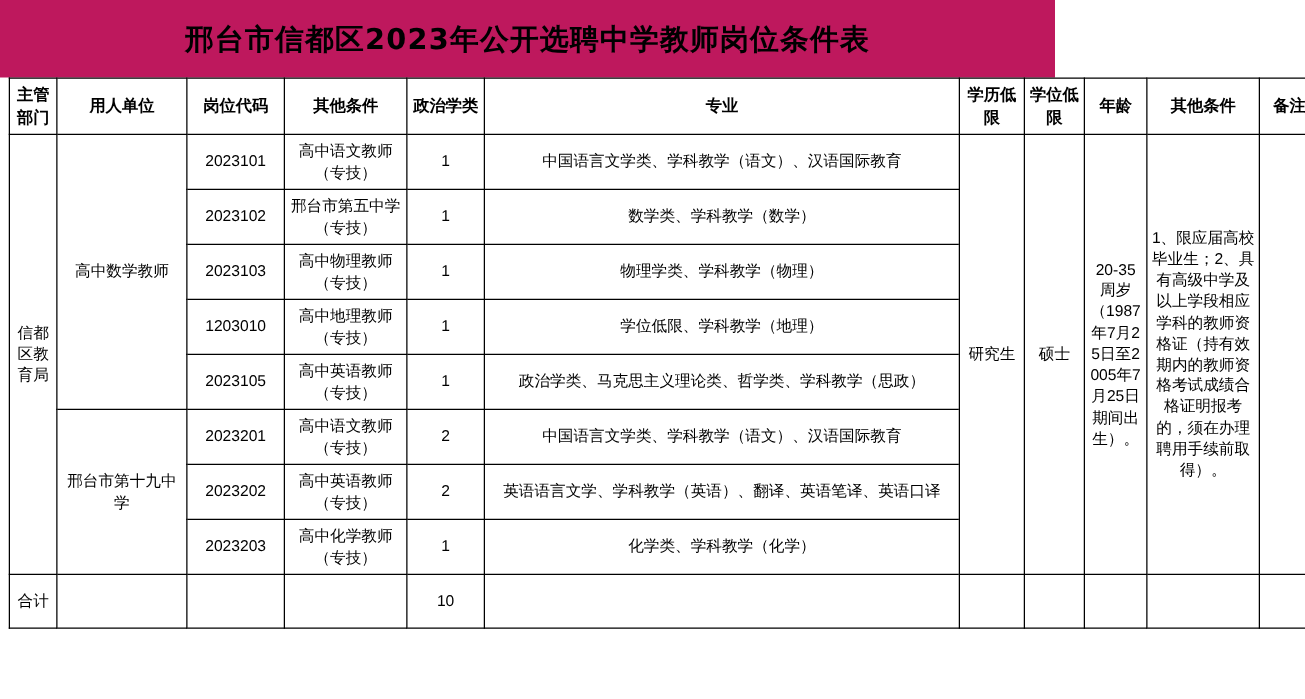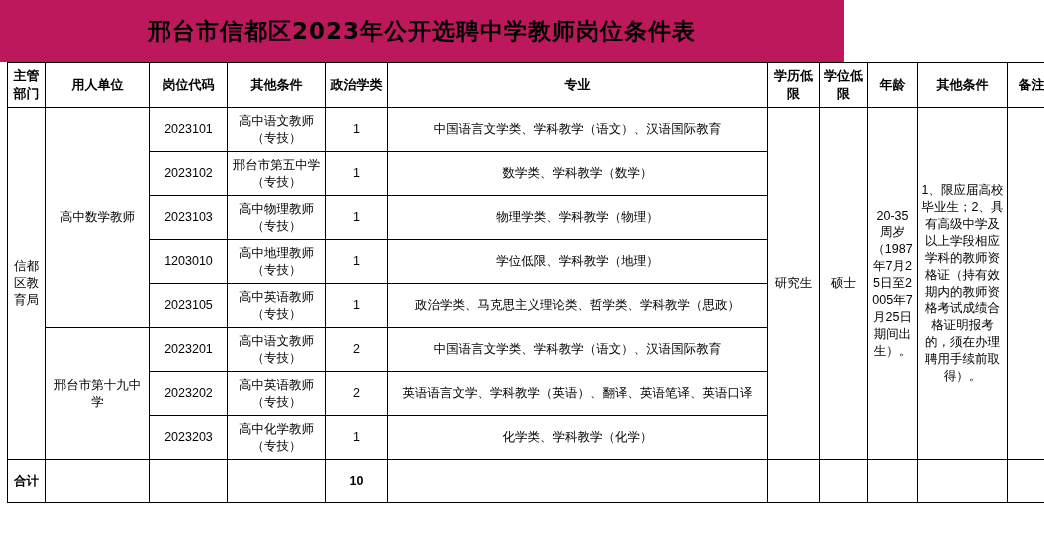--- a/index.html
+++ b/index.html
@@ -106,21 +106,21 @@
     padding: 2px 2px;
   }
   .other-cell {
     font-size: 12px;
     line-height: 1.5;
     text-align: left;
     padding: 3px 4px;
   }
   .total-row td {
     height: 38px;
-    font-weight: bold;
+    font-weight: normal;
   }
   .total-label { font-weight: bold; font-size: 14px; }
   .total-num { font-weight: normal; font-size: 14px; }
 </style>
 </head>
 <body>
 
 <div class="page">
 
 

